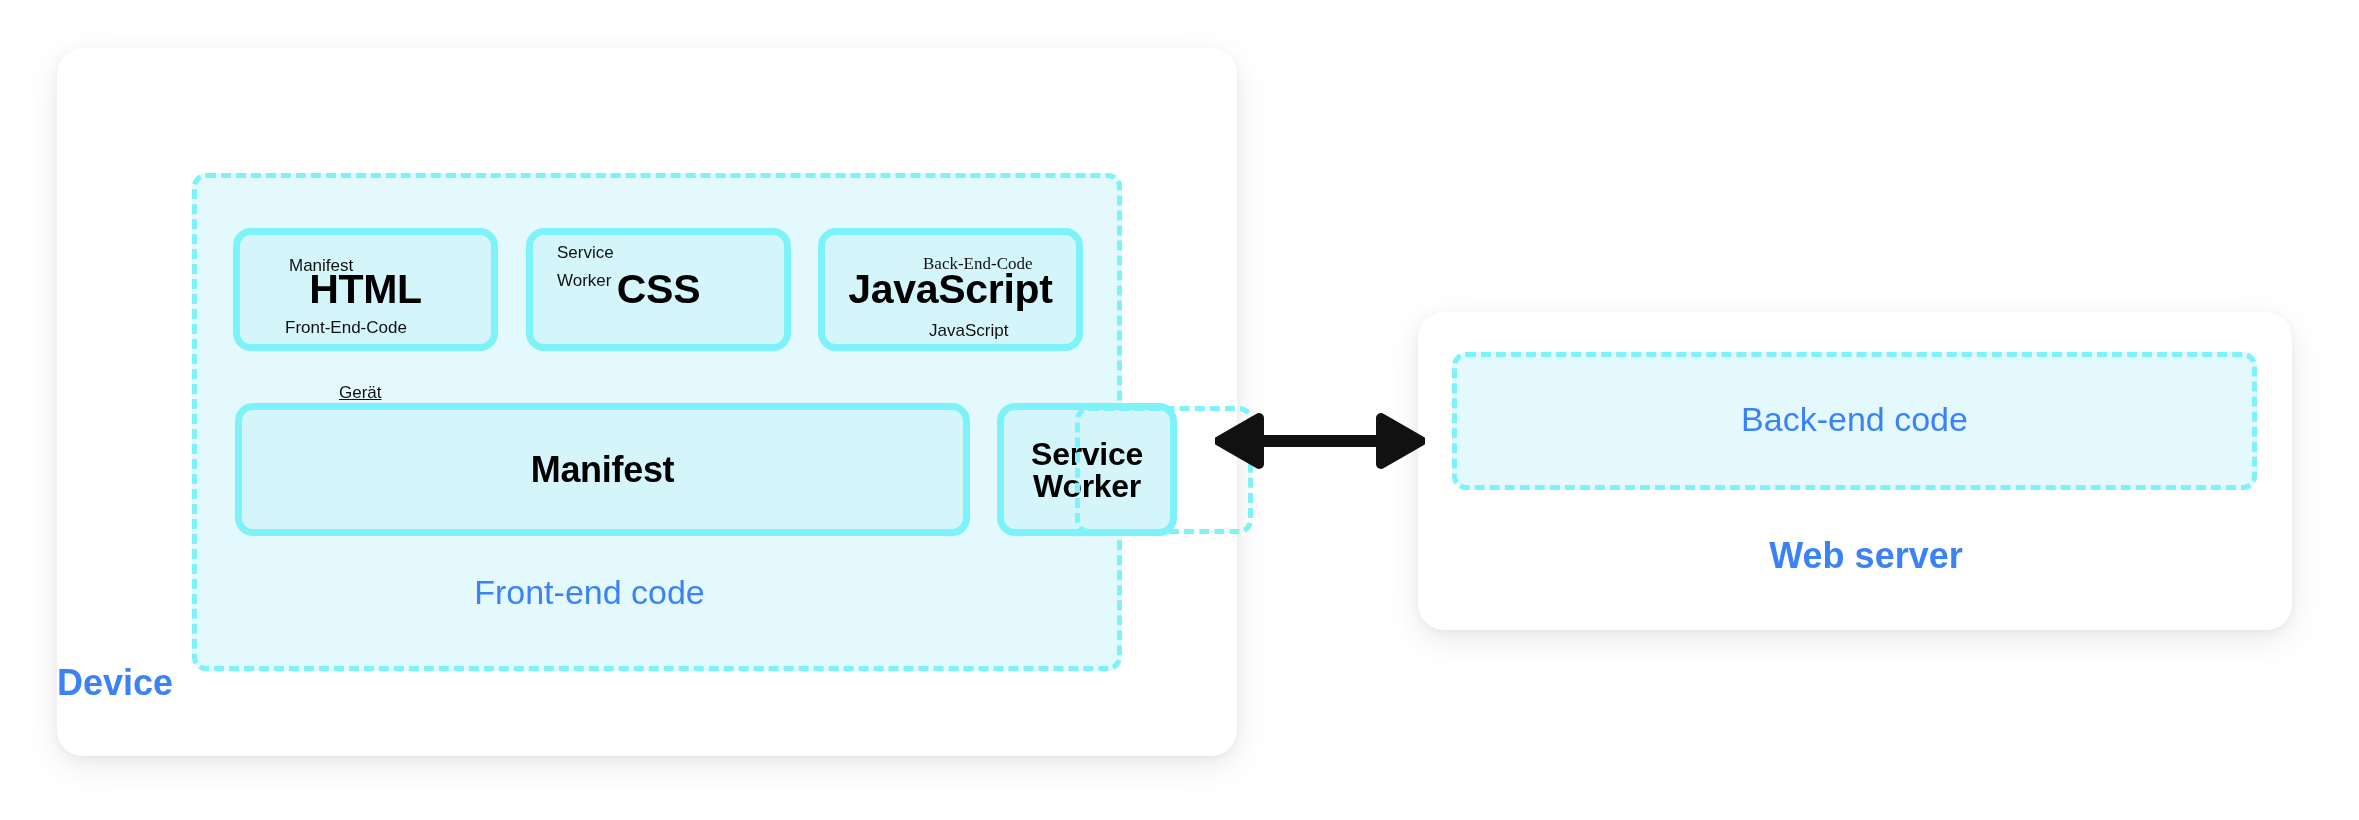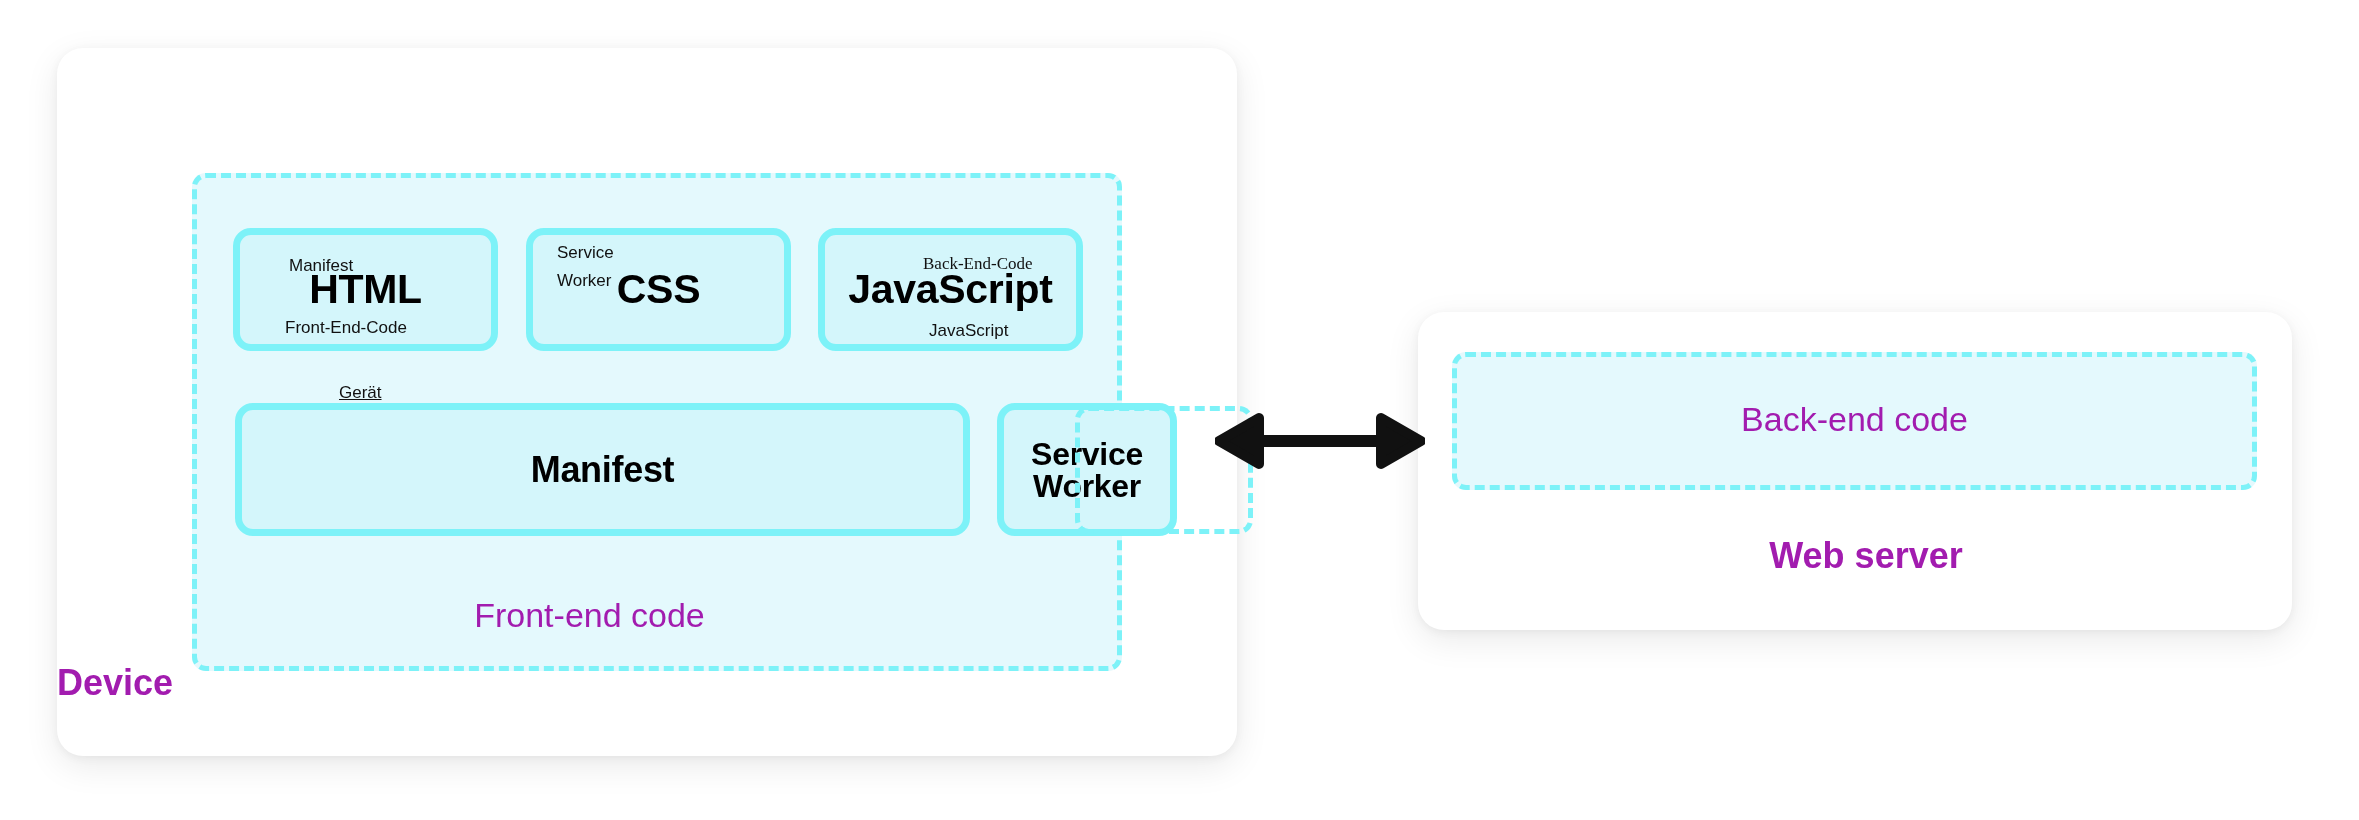--- a/index.html
+++ b/index.html
@@ -127,29 +127,28 @@
   #anno-frontend-html  { left: 228px; top: 269px; }
   #anno-service        { left: 500px; top: 194px; }
   #anno-worker         { left: 500px; top: 222px; }
   #anno-backend-js     { left: 866px; top: 205px; font-family: Liberation Serif, serif; }
   #anno-webserver-js   { left: 872px; top: 272px; }
   #anno-geraet         { left: 282px; top: 334px; text-decoration: underline; }
 
   
   .caption {
     position: absolute;
-    color: #a21caf;
+    color: #3b82f6;
     white-space: nowrap;
   }
   #frontend-caption {
     left: 0; top: 525px; width: 1065px;
     text-align: center;
     font-size: 34px;
     font-weight: normal;
-    margin-top: 23px;
   }
   #device-caption {
     left: 57px; top: 662px; width: 1180px;
     font-size: 36px;
     font-weight: bold;
   }
   #backend-caption {
     left: 1452px; top: 400px; width: 805px;
     text-align: center;
     font-size: 34px;

